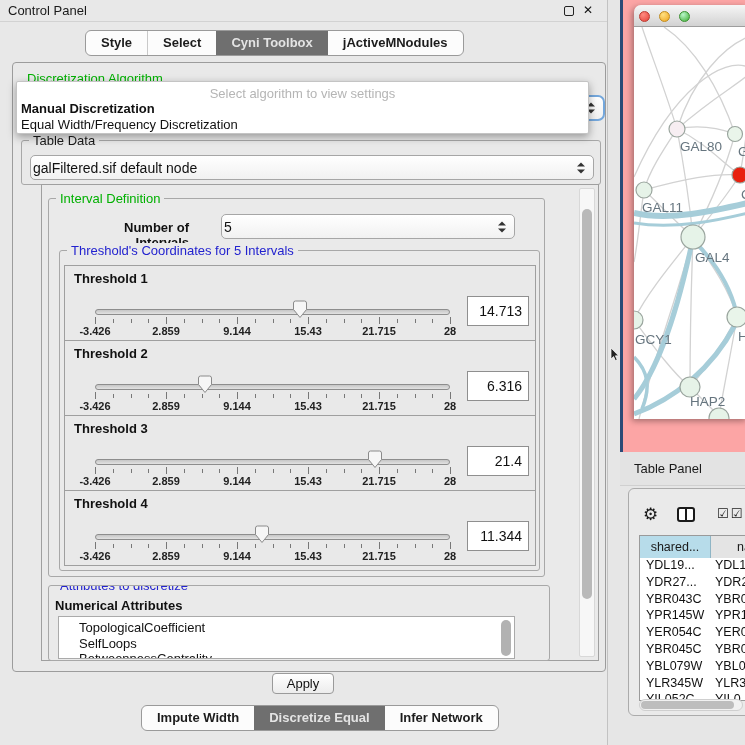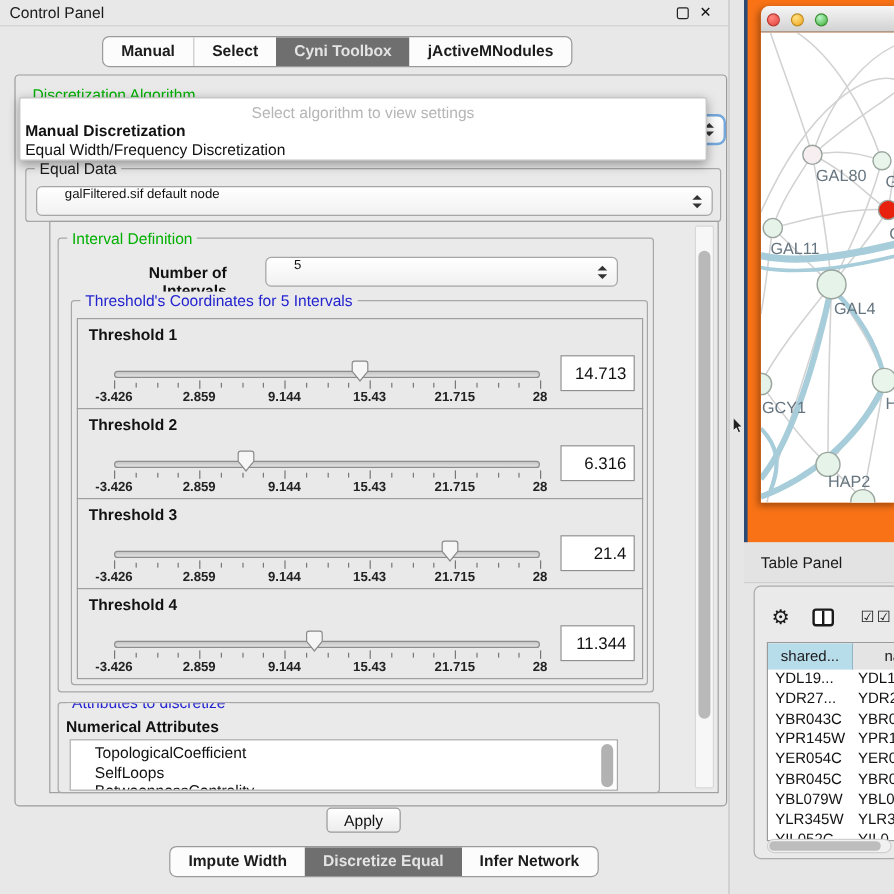--- a/index.html
+++ b/index.html
@@ -20,21 +20,21 @@
   .tab:first-child{border-left:none}
   .tab.selected{background:#6f6f6f;color:#e4e4e4;border-left:none}
   .tab.selected + .tab{border-left:none}
 
   .main-panel{position:absolute;left:12px;top:62px;width:594px;height:610px;background:#e9e9e9;border:1px solid #9c9c9c;border-radius:4px}
 
   .gtitle{position:absolute;font-size:13px;z-index:1}
   .green{color:#00b000}.blue{color:#2323cf}
   #algo-title{left:14px;top:8px}
 
-  .combo{position:absolute;background:linear-gradient(#ffffff,#f1f1f1);border:1px solid #a6a6a6;border-radius:5px;font-size:11px;display:flex;padding-left:23px;color:#111}
+  .combo{position:absolute;background:linear-gradient(#ffffff,#f1f1f1);border:1px solid #a6a6a6;border-radius:5px;font-size:14px;display:flex;align-items:center;padding-left:2px;color:#111}
   .spinner{position:absolute;right:8px;top:50%;width:8px;height:13px;transform:translateY(-50%)}
   .spinner:before,.spinner:after{content:"";position:absolute;left:0;border-left:4px solid transparent;border-right:4px solid transparent}
   .spinner:before{top:1px;border-bottom:4px solid #333}
   .spinner:after{bottom:1px;border-top:4px solid #333}
   #algo-combo-fragment{left:564px;top:32px;width:28px;height:26px;border:2px solid #74a7dc;border-radius:7px;z-index:2}
 
   .popup{position:absolute;left:3px;top:18px;width:573px;height:53px;background:#fff;border:1px solid #c4c4c4;border-radius:2px;
          box-shadow:0 3px 9px rgba(0,0,0,.35);z-index:30}
   .popup-hint{margin-top:4px;text-align:center;font-size:13px;color:#b5b5b5}
   .popup-item{font-size:13px;color:#111;padding:0 4px;line-height:16px}
@@ -77,21 +77,21 @@
 
   .vtrack{position:absolute;background:#f7f7f7;border:1px solid #d8d8d8;border-radius:2px}
   #panel-scroll{right:3px;top:3px;width:16px;height:469px}
   #panel-scroll .vthumb{position:absolute;left:2px;top:20px;width:10px;height:390px;background:#b9b9b9;border-radius:6px}
 
   #apply-btn{position:absolute;left:259px;top:610px;width:62px;height:21px;background:linear-gradient(#fff,#ececec);
              border:1px solid #9a9a9a;border-radius:4px;font-size:13px;color:#111;font-family:inherit}
   #bottom-tabs{position:absolute;left:128px;top:642px}
 
   
-  #desktop{position:absolute;left:620px;top:0;width:125px;height:452px;background:#f97316;border-left:3px solid #2c4a76}
+  #desktop{position:absolute;left:620px;top:0;width:125px;height:452px;background:#fca5a5;border-left:3px solid #2c4a76}
   #net-window{position:absolute;left:11px;top:5px;width:114px;height:414px;border-radius:7px 0 0 0;overflow:hidden;
               box-shadow:-2px 2px 6px rgba(0,0,0,.35)}
   .net-titlebar{position:relative;height:22px;background:linear-gradient(#f6f6f6,#d2d2d2);border-bottom:1px solid #9e9e9e}
   .light{position:absolute;top:6px;width:11px;height:11px;border-radius:50%}
   .light.red{left:5px;background:radial-gradient(circle at 35% 30%,#ff8a80,#e4423a);border:1px solid #b93a31}
   .light.yellow{left:25px;background:radial-gradient(circle at 35% 30%,#ffe082,#efa51f);border:1px solid #c08b1e}
   .light.green{left:45px;background:radial-gradient(circle at 35% 30%,#b9f6ca,#3fae34);border:1px solid #3a8f31}
   #net-canvas{display:block;background:#fff}
 
   #table-panel-bar{position:absolute;left:620px;top:452px;width:125px;height:34px;background:#e3e3e3;border-bottom:1px solid #d0d0d0}
@@ -122,21 +122,21 @@
 
   <section id="control-panel">
     <div class="cp-titlebar">
       <span class="cp-title">Control Panel</span>
       <span class="float-btn"></span>
       <span class="close-btn">✕</span>
     </div>
 
     <div class="tabbar" id="top-tabs">
         <div class="tab">
-          <span>Manual</span>
+          <span>Style</span>
         </div>
         <div class="tab">
           <span>Select</span>
         </div>
         <div class="tab selected">
           <span>Cyni Toolbox</span>
         </div>
         <div class="tab">
           <span>jActiveMNodules</span>
         </div>
@@ -148,21 +148,21 @@
           <span class="spinner"></span>
         </div>
 
       <div class="popup">
         <div class="popup-hint">Select algorithm to view settings</div>
         <div class="popup-item bold">Manual Discretization</div>
         <div class="popup-item">Equal Width/Frequency Discretization</div>
       </div>
 
       <div class="fieldset" id="table-data-group">
-        <span class="legend plain">Equal Data</span>
+        <span class="legend plain">Table Data</span>
         <div class="combo" id="table-data-combo">
           <span>galFiltered.sif default node</span>
           <span class="spinner"></span>
         </div>
       </div>
 
       <div id="settings-panel">
         <div class="fieldset" id="interval-group">
           <span class="legend green">Interval Definition</span>
           <span class="bold-label" id="num-label">Number of Intervals</span>

